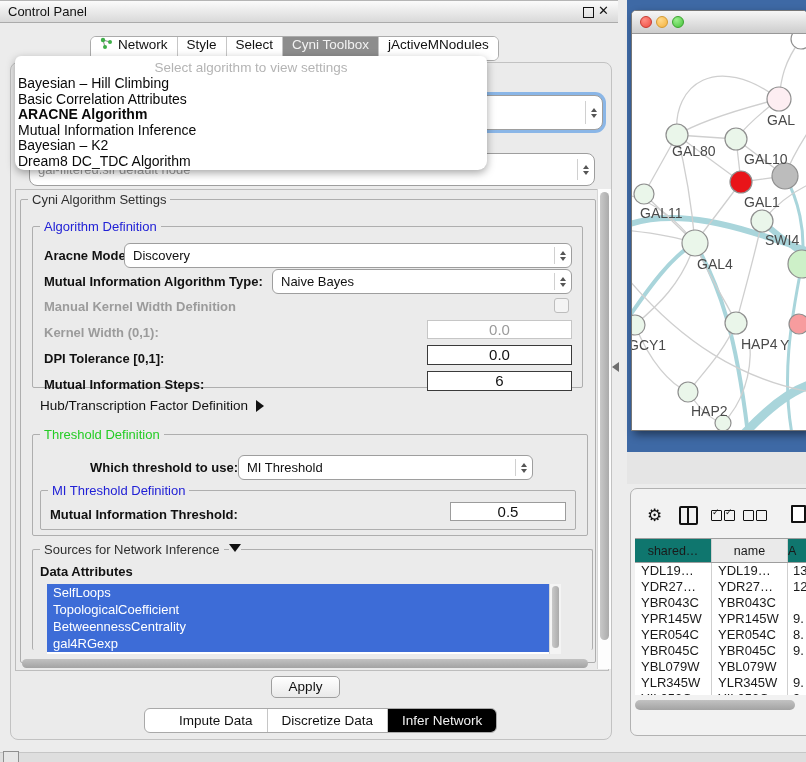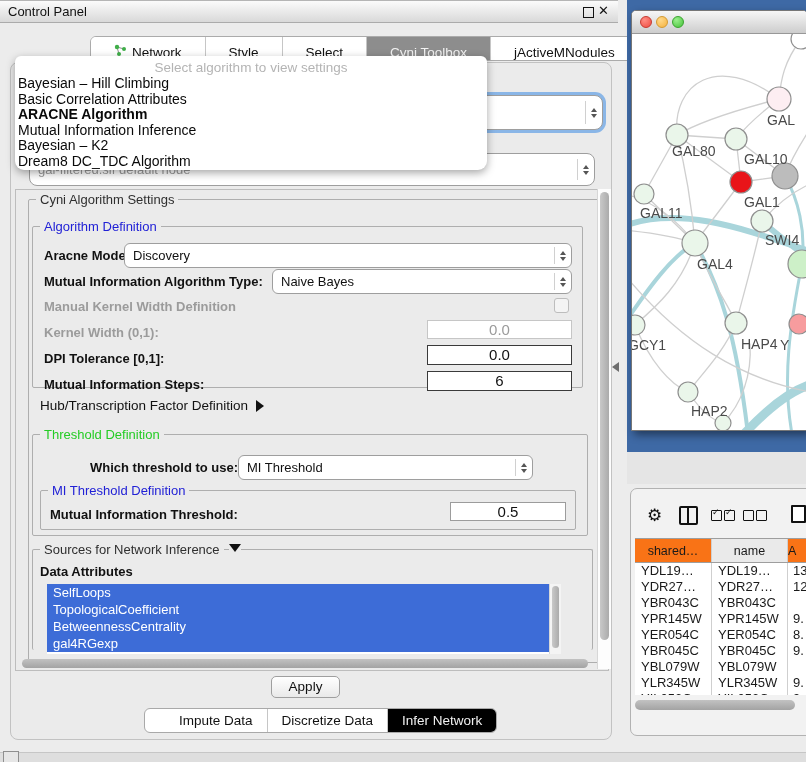--- a/index.html
+++ b/index.html
@@ -8,21 +8,21 @@
   .abs{position:absolute;}
 
   
   .cp-titlebar{left:0;top:10;width:618px;height:21px;
     background:linear-gradient(#fbfbfb,#d9d9d9);border-top:1px solid #b5b5b5;border-bottom:1px solid #ababab;}
   .cp-title{position:absolute;left:8px;top:3px;font-size:13px;color:#111;}
   .win-float{position:absolute;left:583px;top:6px;width:9px;height:9px;border:1.6px solid #111;}
   .win-close{position:absolute;left:598px;top:2px;font-size:13px;font-weight:bold;color:#111;}
 
   .tabbar{left:90px;top:36px;height:23px;display:flex;background:#fff;border:1px solid #ababab;border-radius:6px;overflow:hidden;}
-  .tab{display:flex;align-items:flex-end;justify-content:center;gap:5px;padding:0 23px;font-size:13.5px;color:#111;border-right:1px solid #c6c6c6;background:#fff;white-space:nowrap;}
+  .tab{display:flex;align-items:flex-start;justify-content:center;gap:5px;padding:0 9px;font-size:13.5px;color:#111;border-right:1px solid #c6c6c6;background:#fff;white-space:nowrap;}
   .tab:last-child{border-right:none;}
   .tab.sel{background:#8d8d8d;color:#f2f2f2;}
 
   .cp-panel{left:10px;top:62px;width:600px;height:676px;background:#ebebeb;border:1px solid #c2c2c2;border-radius:8px;}
 
   
   .combo{position:absolute;background:#fff;border:1px solid #9e9e9e;border-radius:6px;display:flex;align-items:center;}
   .combo .ct{flex:1;padding-left:8px;font-size:13px;color:#111;overflow:hidden;white-space:nowrap;}
   .stepper{width:16px;height:70%;border-left:1px solid #d0d0d0;display:flex;flex-direction:column;align-items:center;justify-content:center;gap:2px;}
   .tri-up{width:0;height:0;border-left:3.5px solid transparent;border-right:3.5px solid transparent;border-bottom:4.5px solid #555;}
@@ -86,21 +86,21 @@
   .cbx{display:inline-block;width:9px;height:9px;border:1.5px solid #111;border-radius:1px;margin-right:2px;position:relative;}
   .cbx.chk:before{content:"✓";position:absolute;left:0px;top:-4px;font-size:9px;font-weight:bold;}
   .icon-doc{position:absolute;width:11px;height:14px;border:2px solid #111;border-radius:1px;background:#fff;}
 
   .nt{display:flex;height:16px;font-size:13px;}
   .nt div{overflow:hidden;white-space:nowrap;}
   .th{height:23px;display:flex;align-items:center;font-size:12.5px;border-bottom:1px solid #9e9e9e;border-top:1px solid #9e9e9e;}
   .hc1,.c1{width:77px;border-right:1px solid #cfcfcf;padding-left:6px;box-sizing:border-box;}
   .hc2,.c2{width:76px;border-right:1px solid #cfcfcf;padding-left:6px;box-sizing:border-box;}
   .hc3,.c3{flex:1;padding-left:5px;box-sizing:border-box;}
-  .hdr-blue{background:#f97316;}
+  .hdr-blue{background:#0f766e;}
   .hdr-gray{background:#eaeaea;}
   .th div{height:100%;display:flex;align-items:center;justify-content:center;padding-left:0;}
 
   .bottom-strip{left:0;top:752px;width:806px;height:10px;background:#dedede;border-top:1px solid #c6c6c6;}
   .mini-square{left:3px;top:751px;width:14px;height:11px;border:1px solid #8f8f8f;background:#e6e6e6;}
   .collapse-arrow{left:612px;top:362px;width:0;height:0;border-top:5px solid transparent;border-bottom:5px solid transparent;border-right:7px solid #6e6e6e;}
 </style>
 </head>
 <body>
 
@@ -152,21 +152,21 @@
     <div class="combo" style="left:18px;top:90px;width:564px;height:31px;border-radius:8px;">
       <span class="ct" style="color:#9a9a9a;">gal-filtered.sif default node</span>
       <div class="stepper">
           <div class="tri-up"></div>
           <div class="tri-dn"></div>
         </div>
     </div>
 
     <div class="settings-panel abs">
 
-      <div class="group" style="left:12px;top:9px;width:574px;height:462px;">
+      <div class="group" style="left:4px;top:9px;width:574px;height:462px;">
         <span class="group-label">Cyni Algorithm Settings</span>
       </div>
 
       <div class="group" style="left:16px;top:36px;width:549px;height:160px;">
         <span class="group-label blue">Algorithm Definition</span>
       </div>
       <div class="lbl" style="left:28px;top:58px;">Aracne Mode:</div>
       <div class="combo" style="left:108px;top:53px;width:446px;height:23px;">
         <span class="ct">Discovery</span>
         <div class="stepper">

